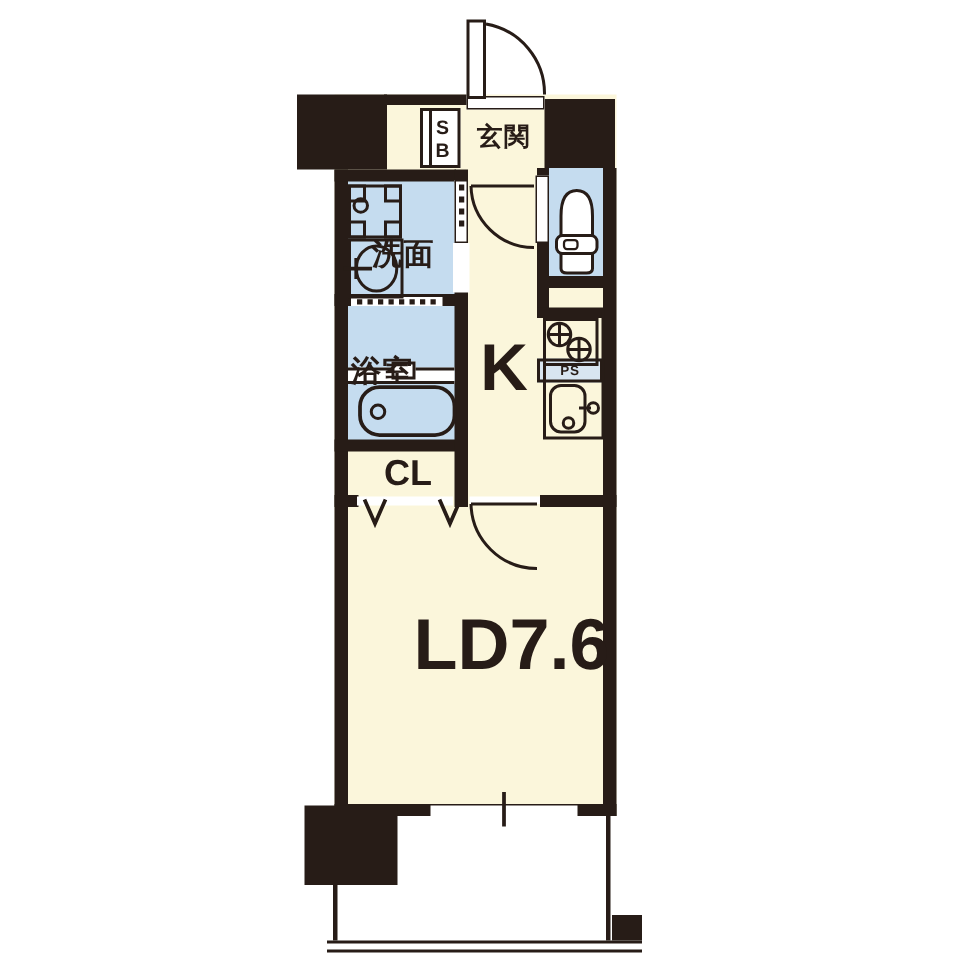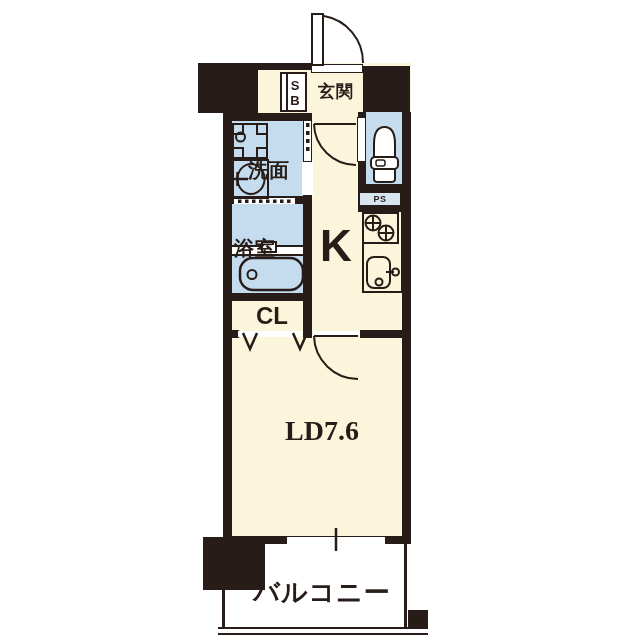--- a/index.html
+++ b/index.html
@@ -9,21 +9,21 @@
   .fill-cream{background:#FBF6DB;}
   .fill-blue{background:#C5DCEF;}
   .wall{position:absolute;background:#271C17;}
   .white{position:absolute;background:#ffffff;}
   .wbord{position:absolute;background:#ffffff;border:2px solid #271C17;box-sizing:border-box;}
   .wbord-thin{position:absolute;background:#ffffff;border:1.5px solid #271C17;box-sizing:border-box;}
   .label{position:absolute;transform:translate(-50%,-50%);color:#271C17;font-weight:bold;
          white-space:nowrap;letter-spacing:1px;line-height:1;}
   svg.overlay{position:absolute;left:0;top:0;width:640px;height:640px;pointer-events:none;}
   .ps-box{position:absolute;background:#D8E5F1;border:2px solid #271C17;box-sizing:border-box;
-          display:flex;align-items:center;justify-content:center;}
+          display:flex;align-items:center;justify-content:center;margin-top:48px;}
   .deck{position:absolute;background:#fff;border-top:2px solid #271C17;border-bottom:2px solid #271C17;box-sizing:border-box;}
   .rail{position:absolute;background:#fff;border-top:2px solid #271C17;border-bottom:2px solid #271C17;box-sizing:border-box;}
   .thinline{position:absolute;background:#271C17;}
   .sb-text{position:absolute;transform:translate(-50%,-50%);text-align:center;color:#271C17;
            font-weight:bold;font-size:13px;line-height:15px;letter-spacing:0;}
 </style>
 </head>
 <body>
 
 <div id="canvas">
@@ -150,16 +150,15 @@
     </g>
   </svg>
 
   <div class="label" style="left:336px;top:91px;font-size:17px;">玄関</div>
   <div class="sb-text" style="left:295px;top:85px;">S</div>
   <div class="sb-text" style="left:295px;top:100px;">B</div>
   <div class="label" style="left:269px;top:170px;font-size:20px;">洗面</div>
   <div class="label" style="left:255px;top:248px;font-size:20px;">浴室</div>
   <div class="label" style="left:336px;top:246px;font-size:44px;letter-spacing:0;">K</div>
   <div class="label" style="left:272px;top:316px;font-size:24px;letter-spacing:0;">CL</div>
-  <div class="label" style="left:322px;top:431px;font-size:28px;letter-spacing:0;font-family:Liberation Serif, serif;">LD7.6</div>
-  <div class="label" style="left:322px;top:592px;font-size:26px;">バルコニー</div>
+  <div class="label" style="left:341px;top:431px;font-size:48px;letter-spacing:0;">LD7.6</div>
 
 </div>
 
 </body></html>

